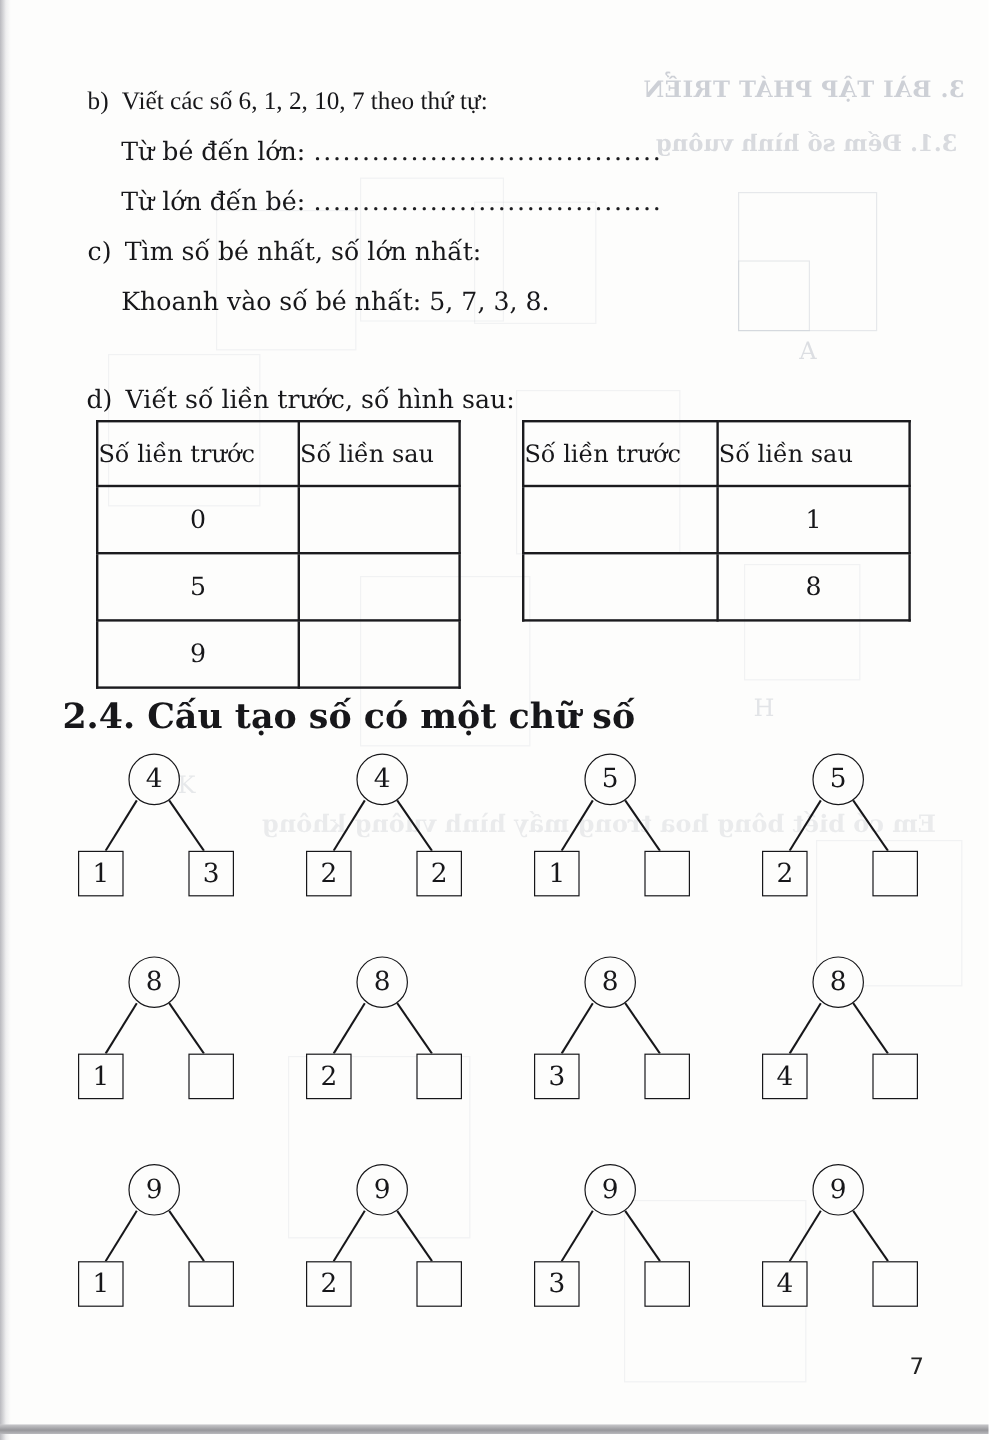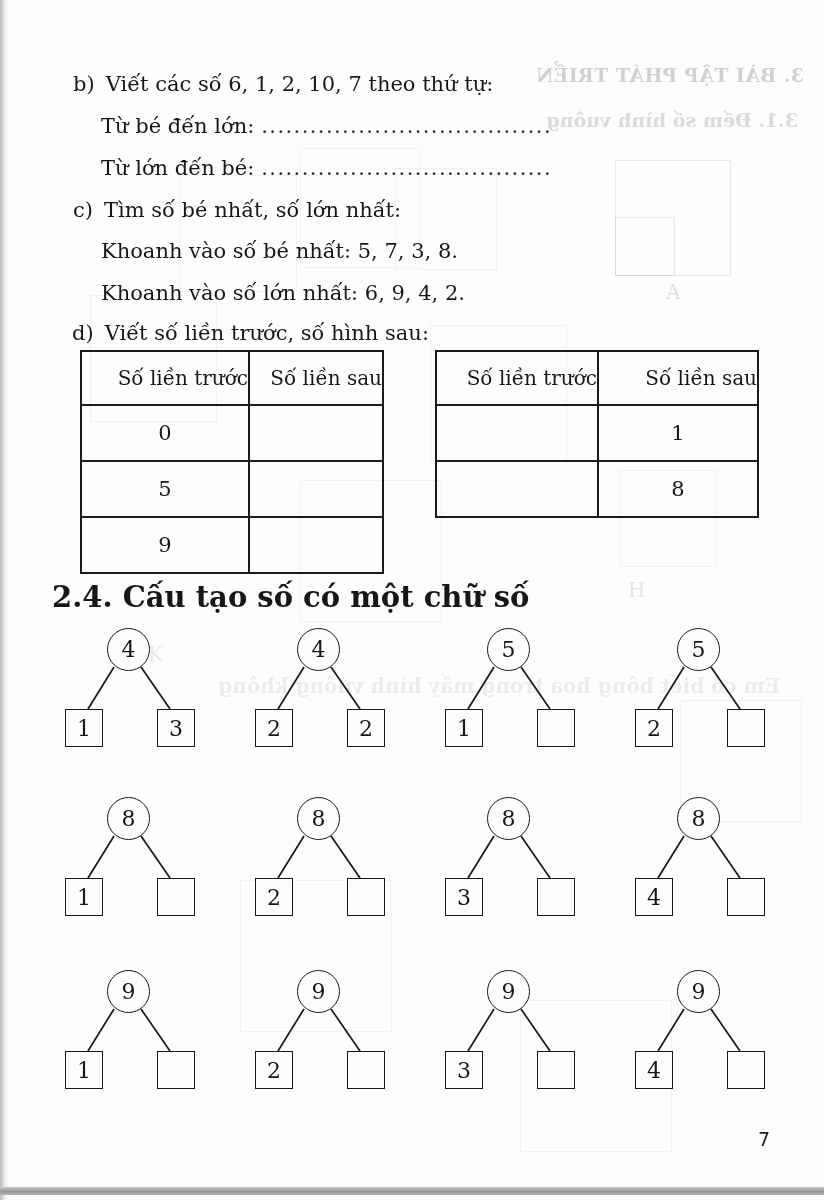--- a/index.html
+++ b/index.html
@@ -9,21 +9,21 @@
     font-family:"DejaVu Serif","Liberation Serif",serif;
     color:#17171a;
   }
   
   .textline { position:absolute; font-size:21px; white-space:nowrap; }
   .slabel { display:inline-block; margin-right:11px; }
   .dots { letter-spacing:1.4px; margin-left:7px; color:#1d1d20; }
   
   .anstable { position:absolute; border-collapse:collapse; background:transparent; }
   .anstable th, .anstable td { border:2px solid #1b1b1e; font-weight:normal; padding:0; }
-  .anstable th { height:52px; font-size:20px; text-align:right; }
+  .anstable th { height:52px; font-size:20px; text-align:left; }
   .anstable td { height:54px; font-size:21px; text-align:center; }
   .t-left  { left:80px;  top:350px; }
   .t-right { left:435px; top:350px; }
   .t-left  .c1 { width:166px; } .t-left  .c2 { width:132px; }
   .t-right .c1 { width:160px; } .t-right .c2 { width:158px; }
   
   .h24 { position:absolute; left:52px; top:580px; font-size:29px; font-weight:bold; white-space:nowrap; }
   
   .brow { position:absolute; left:34px; width:760px; display:grid; grid-template-columns:repeat(4,190px); }
   .brow1 { top:626px; } .brow2 { top:795px; } .brow3 { top:968px; }
@@ -80,27 +80,26 @@
   <div class="gsq" style="left:180px;top:175px;width:115px;height:115px;"></div>
   <div class="gsq" style="left:300px;top:148px;width:118px;height:118px;"></div>
   <div class="gsq" style="left:90px;top:295px;width:125px;height:125px;"></div>
   <div class="gsq" style="left:430px;top:325px;width:135px;height:135px;"></div>
   <div class="gsq" style="left:300px;top:480px;width:140px;height:140px;"></div>
   <div class="gsq" style="left:620px;top:470px;width:95px;height:95px;"></div>
   <div class="gsq" style="left:680px;top:700px;width:120px;height:120px;"></div>
   <div class="gsq" style="left:240px;top:880px;width:150px;height:150px;"></div>
   <div class="gsq" style="left:520px;top:1000px;width:150px;height:150px;"></div>
 
-  <div class="textline" style="left:73px;top:72px;"><span class="slabel">b)</span><span>Viết các số 6, 1, 2, 10, 7 theo thứ tự:</span></div>
+  <div class="textline" style="left:73px;top:72px;font-family:Liberation Serif, serif;"><span class="slabel">b)</span><span>Viết các số 6, 1, 2, 10, 7 theo thứ tự:</span></div>
   <div class="textline" style="left:101px;top:114px;"><span>Từ bé đến lớn:</span><span class="dots">....................................</span></div>
   <div class="textline" style="left:73px;top:198px;"><span class="slabel">c)</span><span>Tìm số bé nhất, số lớn nhất:</span></div>
 
   <div class="textline" style="left:101px;top:156px;"><span>Từ lớn đến bé:</span><span class="dots">....................................</span></div>
   <div class="textline" style="left:101px;top:239px;">Khoanh vào số bé nhất: 5, 7, 3, 8.</div>
-  <div class="textline" style="left:101px;top:281px;">Khoanh vào số lớn nhất: 6, 9, 4, 2.</div>
 
   <div class="textline" style="left:72px;top:321px;"><span class="slabel">d)</span><span>Viết số liền trước, số hình sau:</span></div>
 
   <table class="anstable t-left">
     <tbody>
         <tr>
       <th class="c1">Số liền trước</th>
       <th class="c2">Số liền sau</th>
     </tr>
     <tr>

